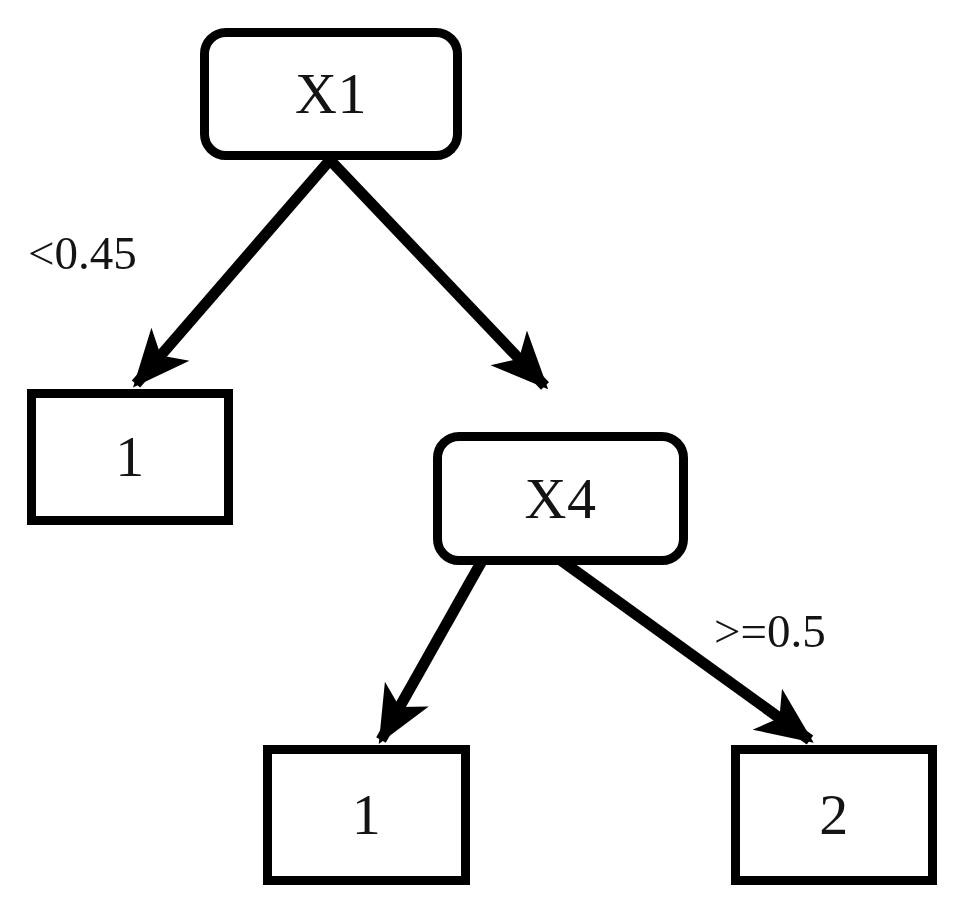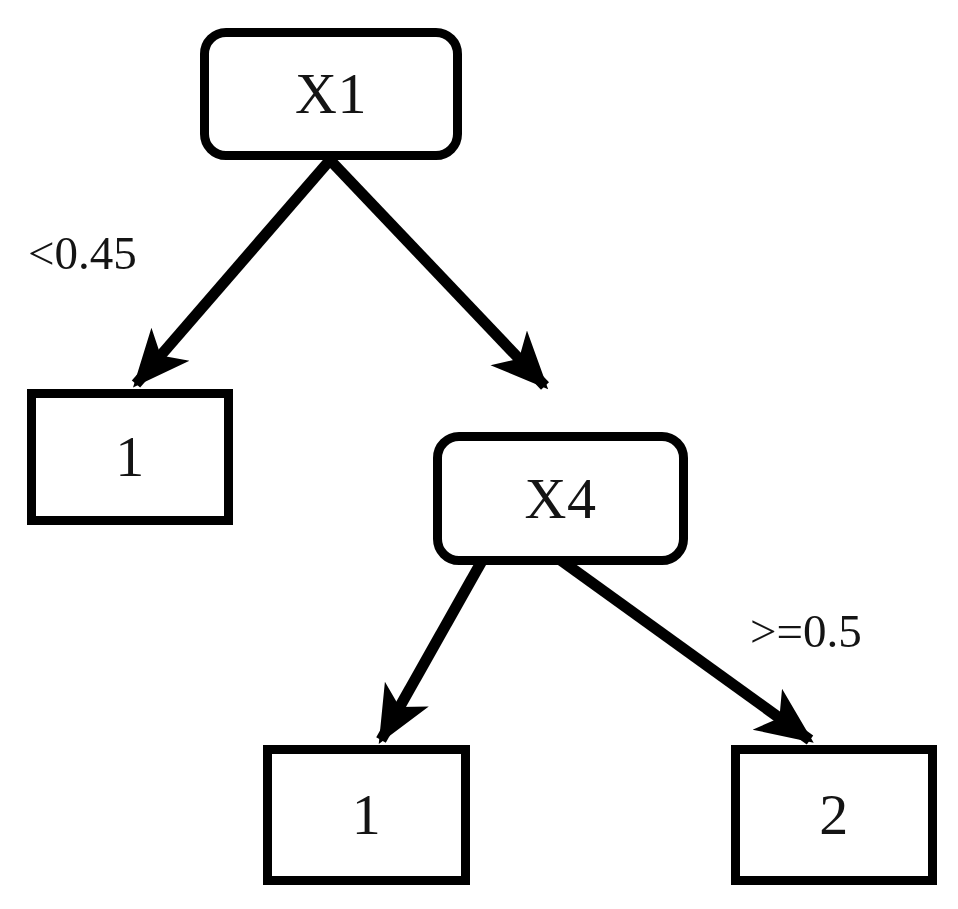--- a/index.html
+++ b/index.html
@@ -60,21 +60,21 @@
   #node-root      { left: 200px; top: 28px;  width: 262px; height: 132px; }
   #node-leaf-a    { left: 27px;  top: 389px; width: 206px; height: 136px; }
   #node-x4        { left: 433px; top: 390px; width: 255px; height: 133px; margin-top: 42px; }
   #node-leaf-b    { left: 263px; top: 745px; width: 207px; height: 140px; }
   #node-leaf-c    { left: 731px; top: 745px; width: 206px; height: 140px; }
 
   
   #edge-label-0 { left: 28px;  top: 230px; }
   #edge-label-1 { left: 466px; top: 246px; }
   #edge-label-2 { left: 310px; top: 608px; }
-  #edge-label-3 { left: 750px; top: 608px; }
+  #edge-label-3 { left: 714px; top: 608px; }
 </style>
 </head>
 <body>
 
 <div id="canvas">
 
   <svg id="edges" viewBox="0 0 958 909" width="958" height="909" aria-hidden="true">
     <defs>
       <marker id="arrowhead" viewBox="0 0 10 10" refX="9.2" refY="5" markerWidth="5.2" markerHeight="5.2" orient="auto-start-reverse">
         <path d="M 0 0.6 L 10 5 L 0 9.4 L 2.6 5 Z" fill="#000000"></path>

